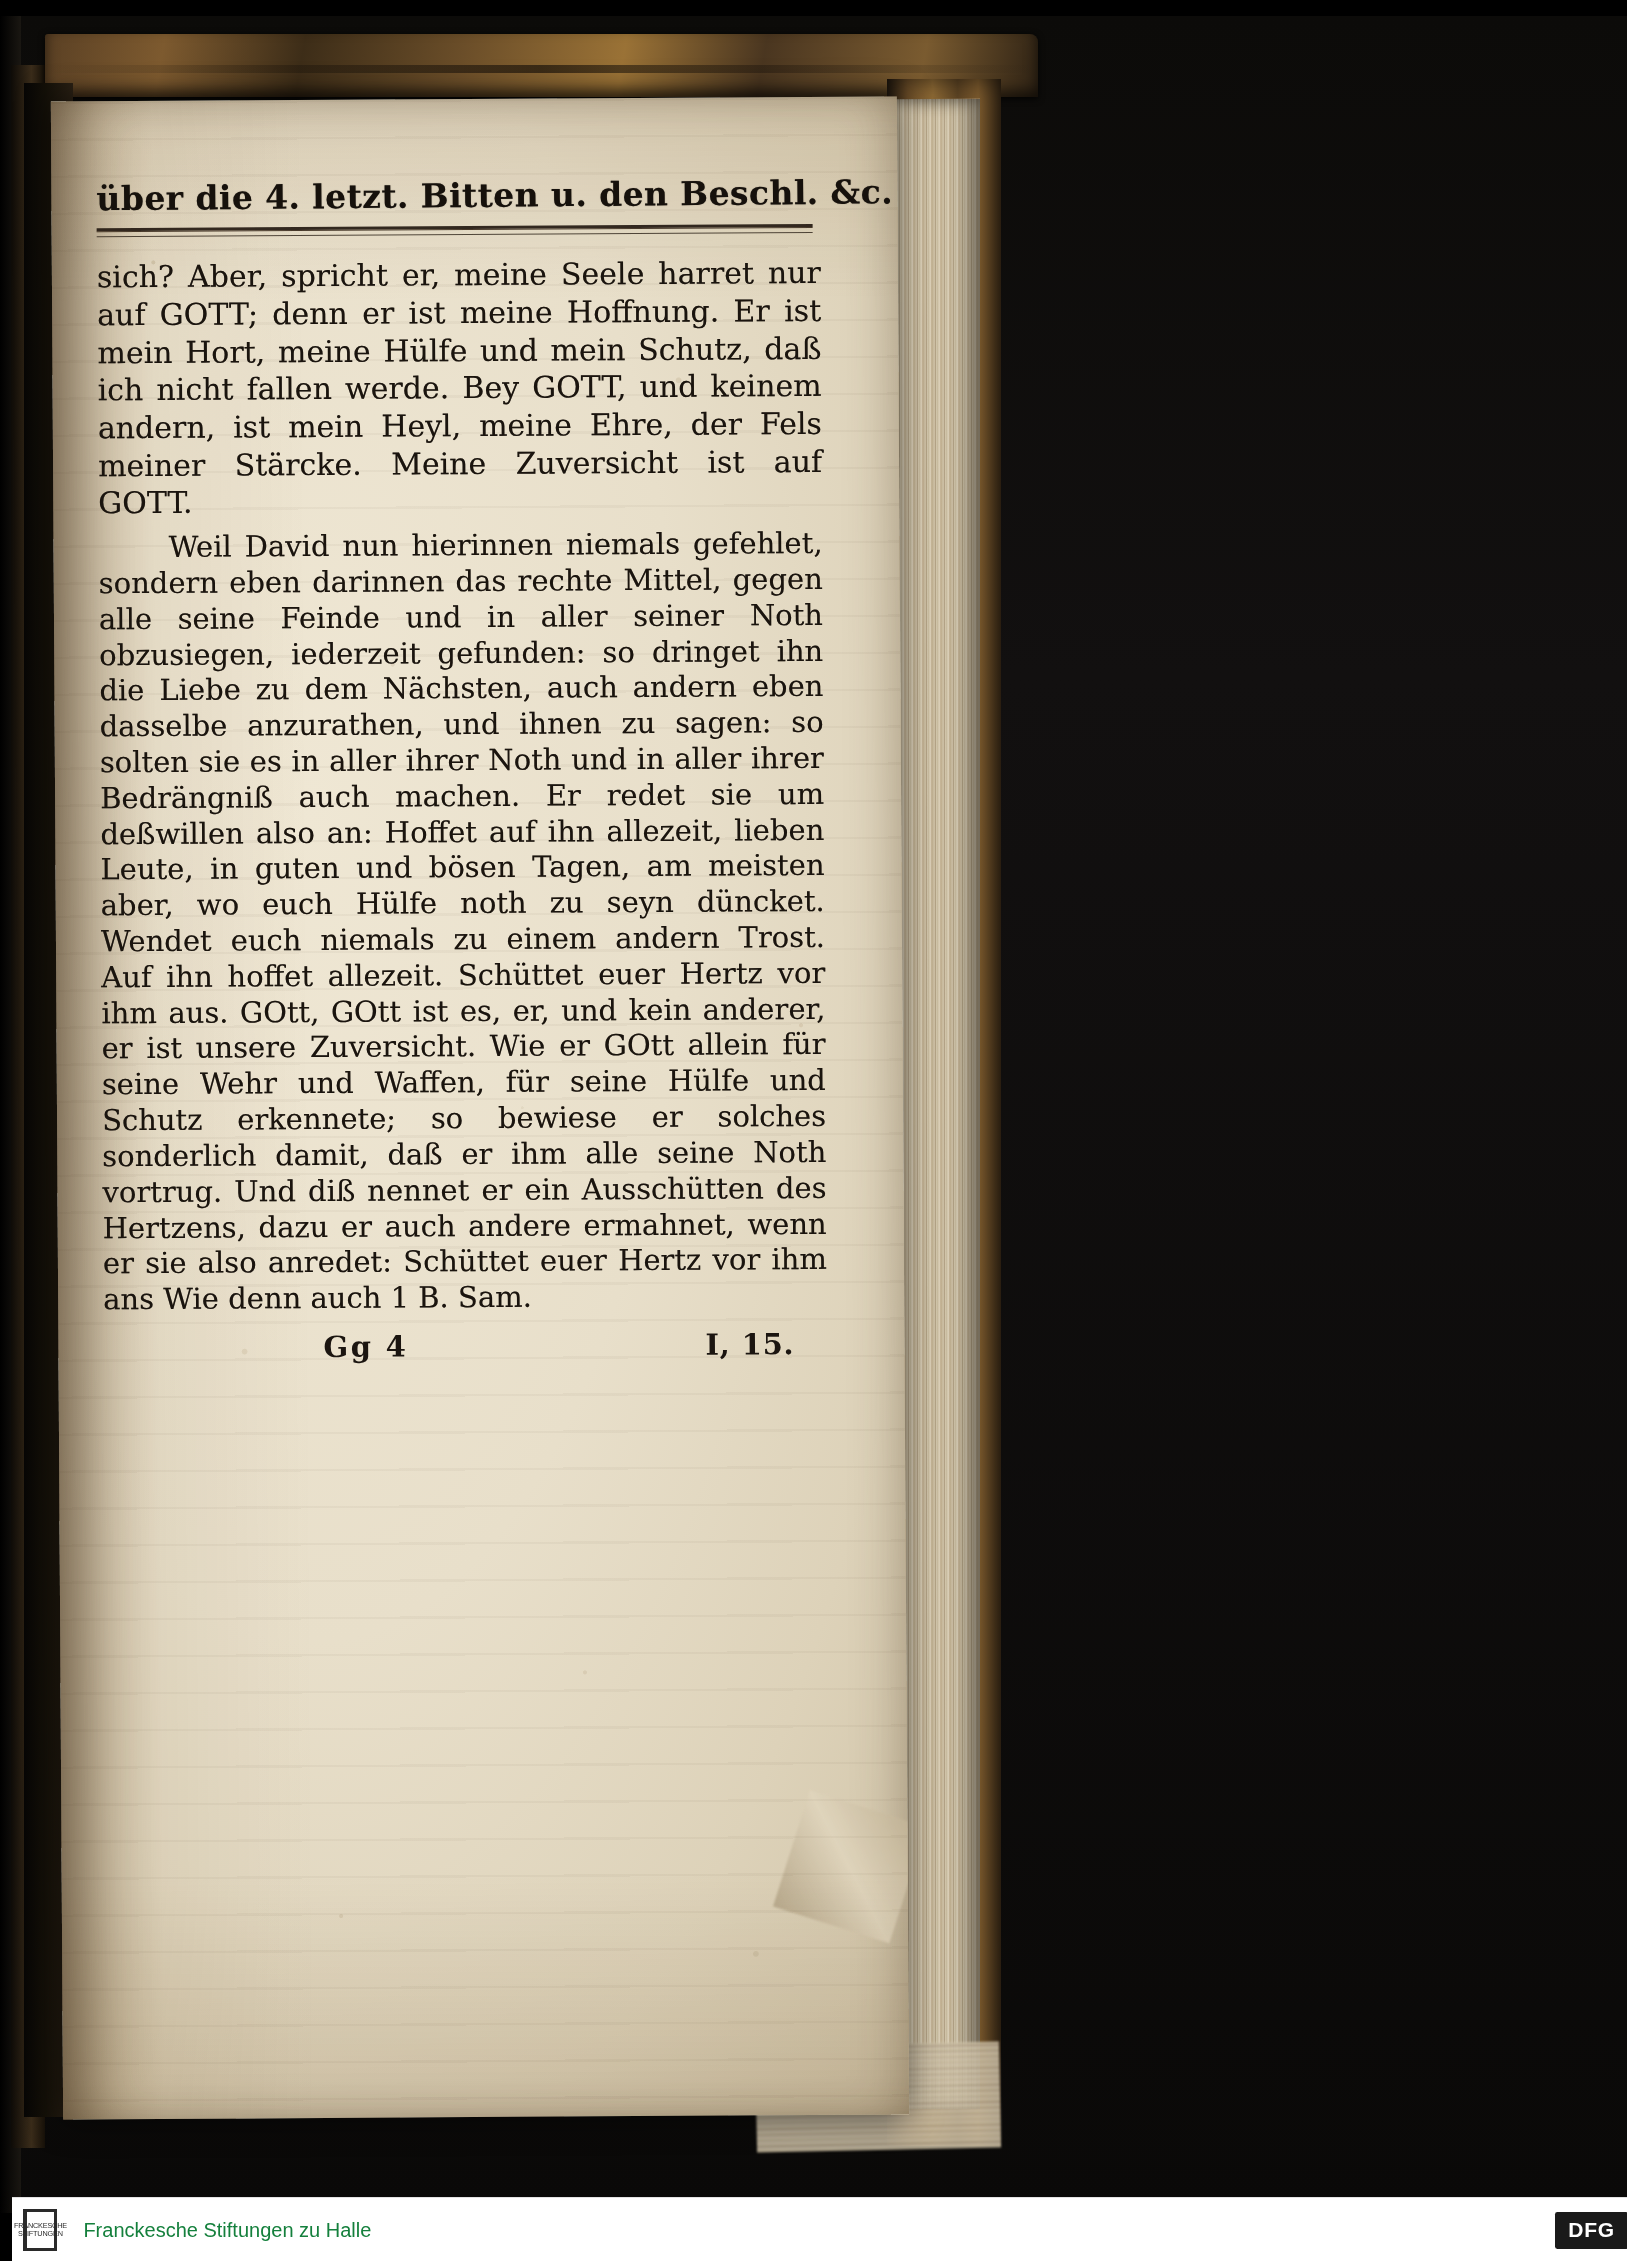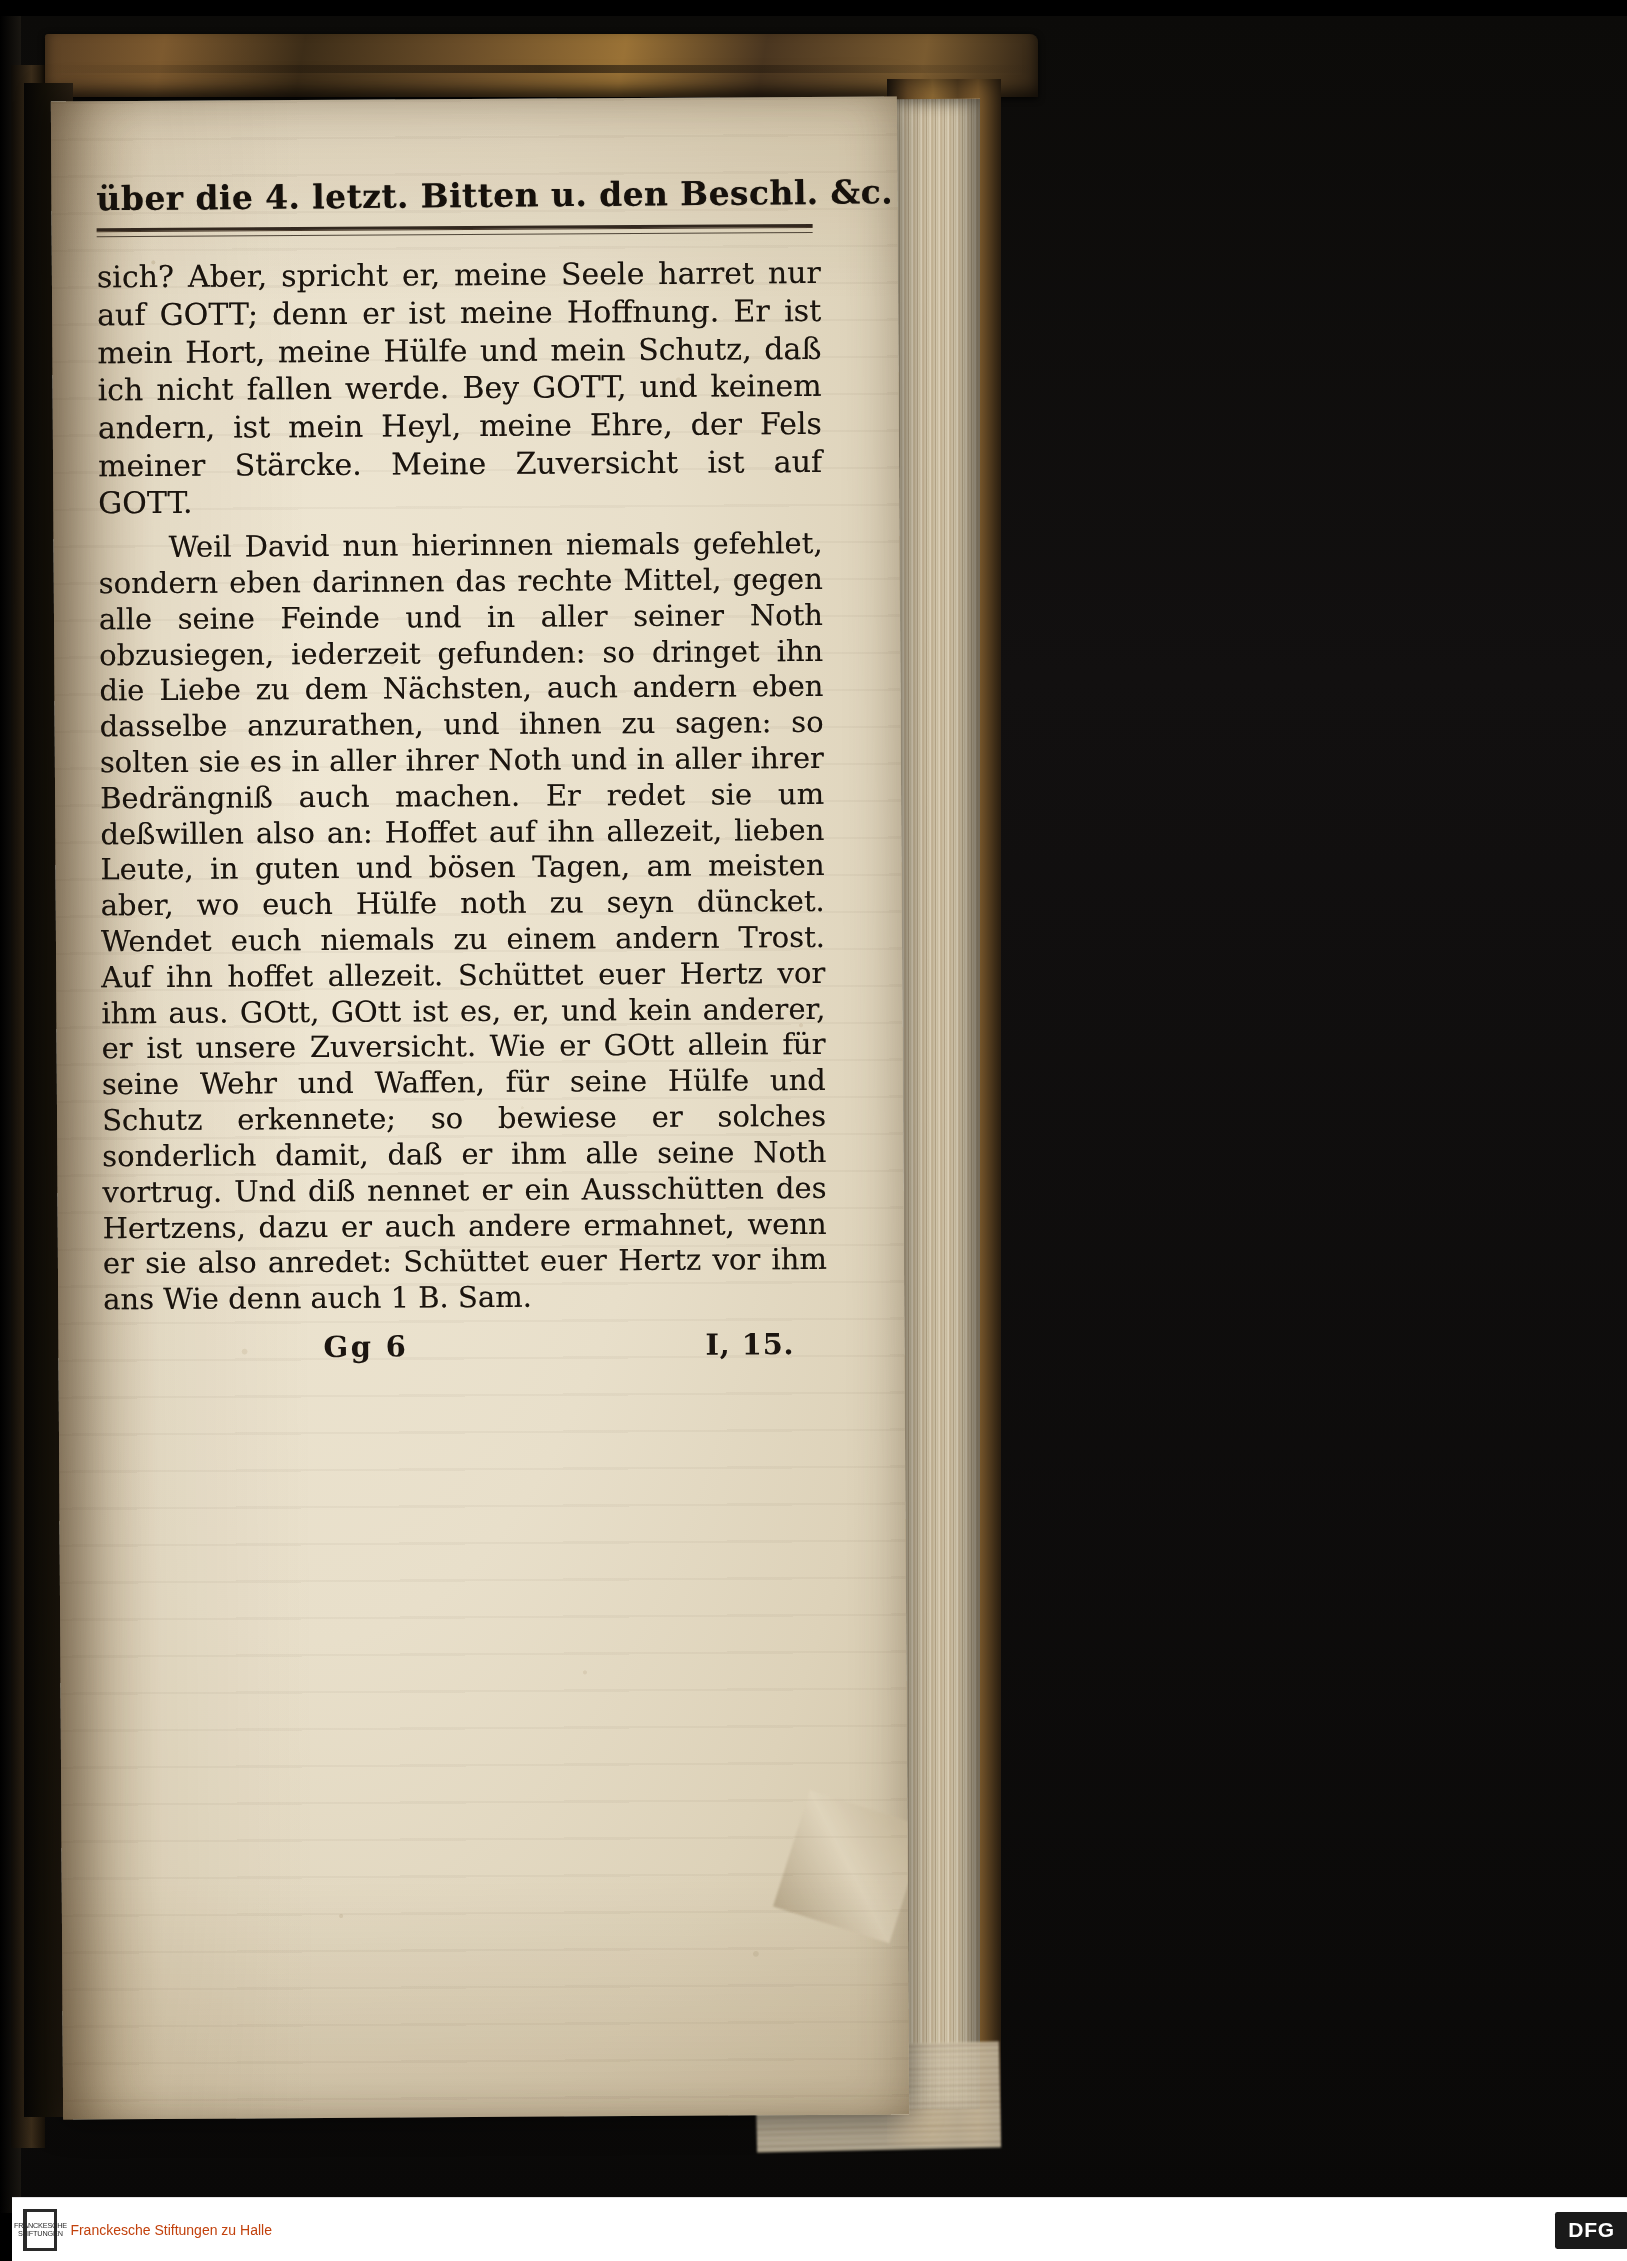--- a/index.html
+++ b/index.html
@@ -252,24 +252,24 @@
     position:absolute; inset:3.3px;
     background: #fff;
     color:#2a2a2a;
     font-size: 7.3px; line-height: 1.05;
     text-align:center;
     font-family:"Liberation Sans", sans-serif;
     display:flex; align-items:center; justify-content:center;
     letter-spacing:-0.2px;
   }
   #footer-text {
-    margin-left: 13px;
+    margin-left: 26px;
     font-family: "Liberation Sans", sans-serif;
-    font-size: 14px;
-    color: #c2410c;
+    font-size: 20px;
+    color: #15803d;
   }
   #dfg {
     margin-left: auto;
     margin-right: 11px;
     background: #1a1a1a;
     color: #fff;
     font-family: "Liberation Sans", sans-serif;
     font-weight: 700;
     font-size: 21px;
     letter-spacing: 0.8px;
@@ -316,21 +316,21 @@
 
         <div class="rule"></div>
         <div class="rule thin"></div>
 
         <div class="body">
           <p class="para lead">sich? Aber, spricht er, meine Seele harret nur auf GOTT; denn er ist meine Hoffnung. Er ist mein Hort, meine Hülfe und mein Schutz, daß ich nicht fallen werde. Bey GOTT, und keinem andern, ist mein Heyl, meine Ehre, der Fels meiner Stärcke. Meine Zuversicht ist auf GOTT.</p>
           <p class="para second">Weil David nun hierinnen niemals gefehlet, sondern eben darinnen das rechte Mittel, gegen alle seine Feinde und in aller seiner Noth obzusiegen, iederzeit gefunden: so dringet ihn die Liebe zu dem Nächsten, auch andern eben dasselbe anzurathen, und ihnen zu sagen: so solten sie es in aller ihrer Noth und in aller ihrer Bedrängniß auch machen. Er redet sie um deßwillen also an: Hoffet auf ihn allezeit, lieben Leute, in guten und bösen Tagen, am meisten aber, wo euch Hülfe noth zu seyn düncket. Wendet euch niemals zu einem andern Trost. Auf ihn hoffet allezeit. Schüttet euer Hertz vor ihm aus. GOtt, GOtt ist es, er, und kein anderer, er ist unsere Zuversicht. Wie er GOtt allein für seine Wehr und Waffen, für seine Hülfe und Schutz erkennete; so bewiese er solches sonderlich damit, daß er ihm alle seine Noth vortrug. Und diß nennet er ein Ausschütten des Hertzens, dazu er auch andere ermahnet, wenn er sie also anredet: Schüttet euer Hertz vor ihm ans    Wie denn auch 1 B. Sam.</p>
         </div>
 
         <div class="footline">
-          <span class="sig">Gg 6</span>
+          <span class="sig">Gg 4</span>
           <span class="ref">I, 15.</span>
         </div>
 
       </div>
     </div>
   </div>
 </div>
 
 <div id="footerbar">
   <div id="footer-logo">

